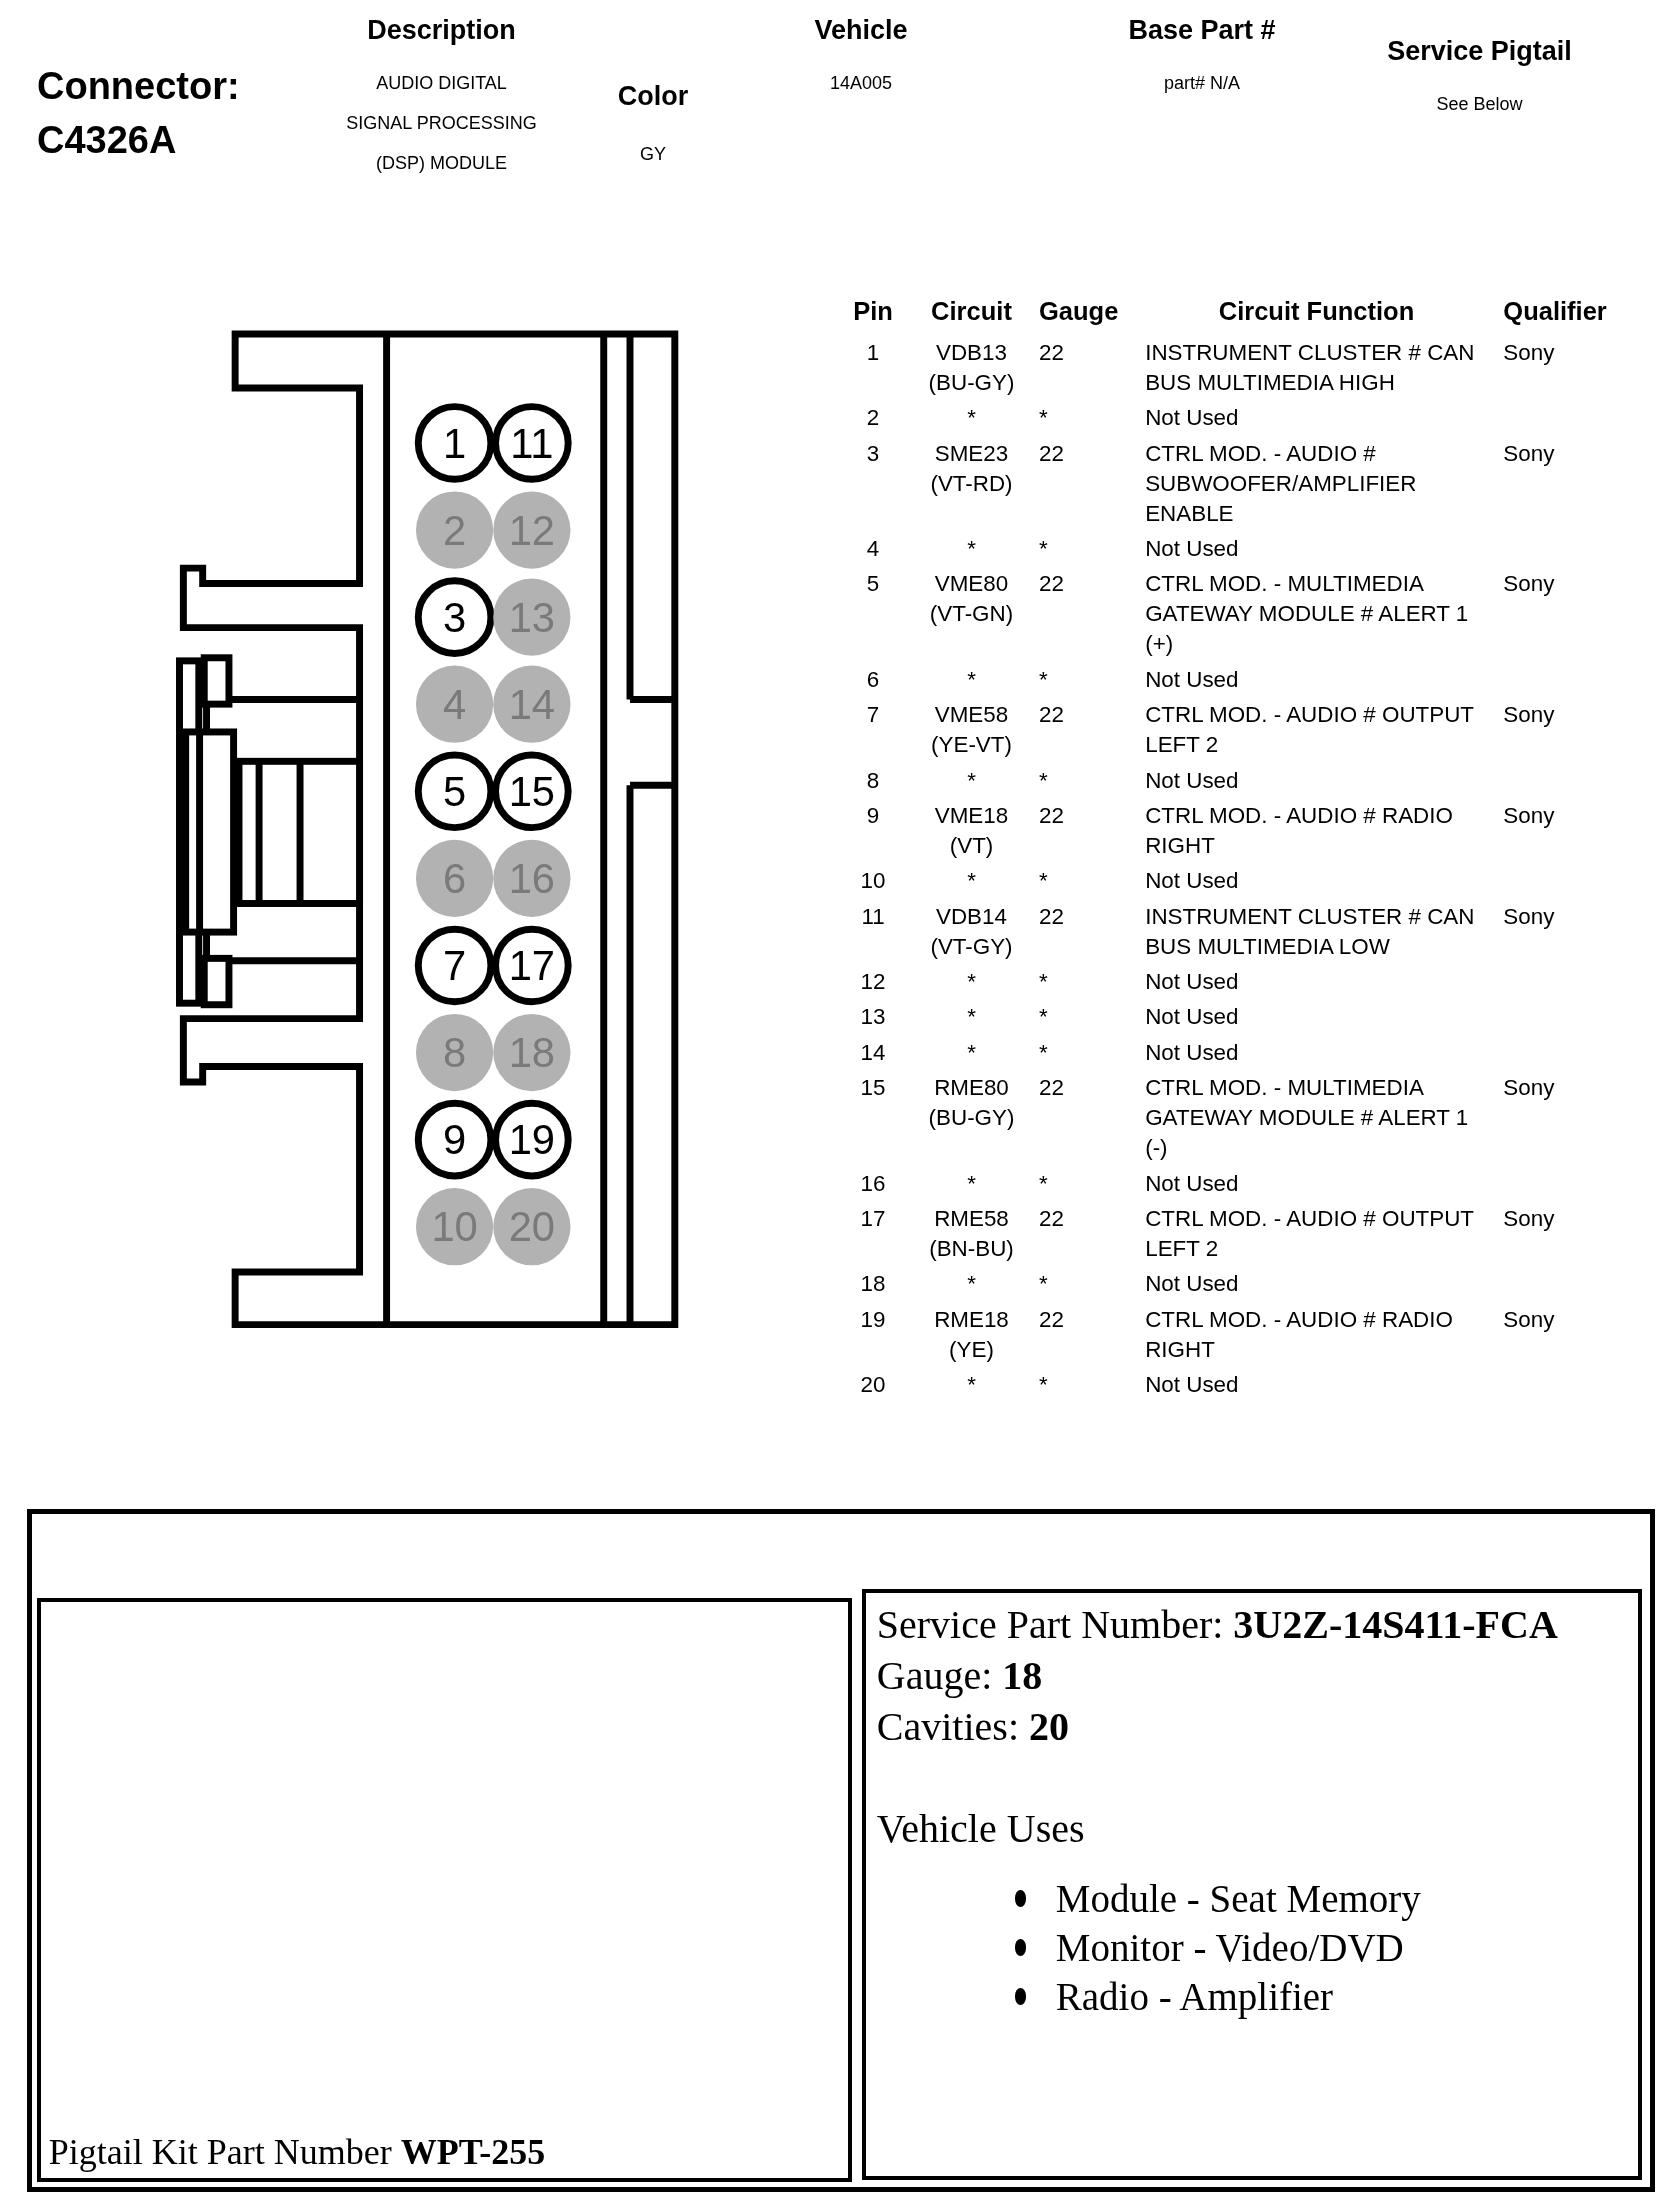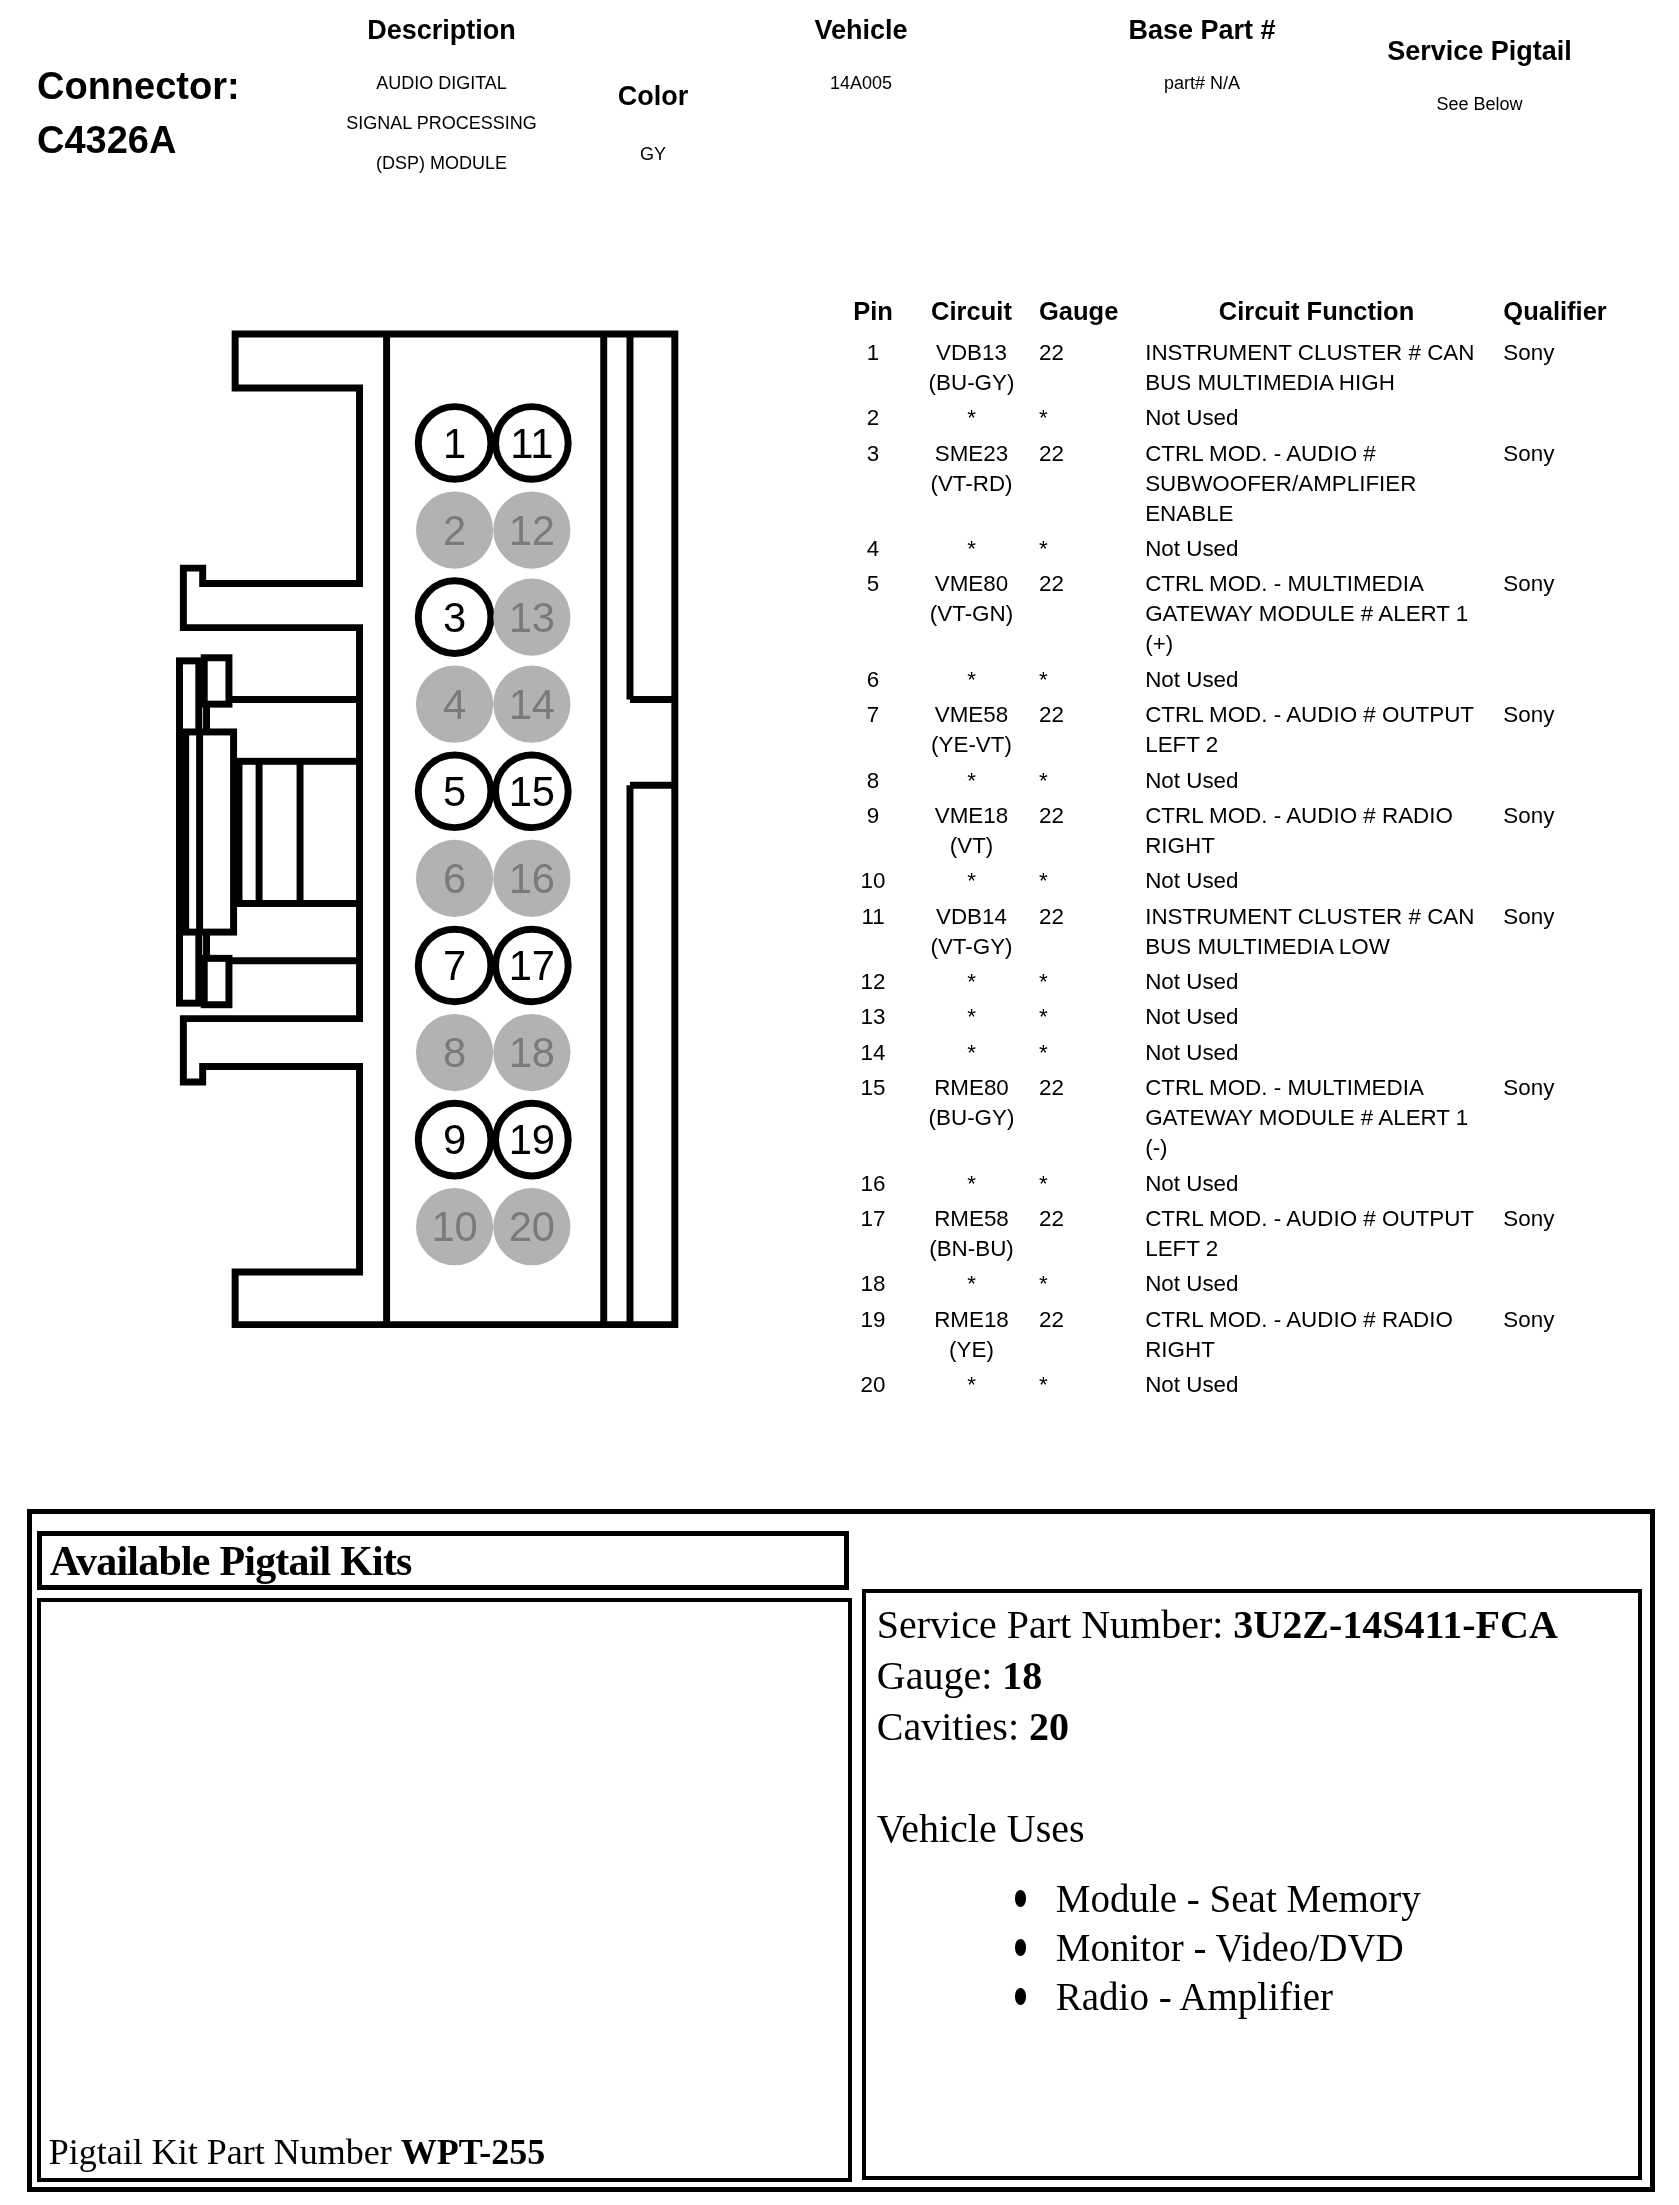--- a/index.html
+++ b/index.html
@@ -383,23 +383,20 @@
         </div>
         <div class="c-gauge">*</div>
         <div class="c-func">Not Used</div>
         <div class="c-qual"></div>
       </div>
 
   </section>
 
   <div class="outer-box"></div>
 
-  <div class="kits-title-box serif">
-    <div class="kits-title">Available Pigtail Kits</div>
-  </div>
 
   <div class="kits-body-box serif">
     <div class="kit-number-line">
       <span>Pigtail Kit Part Number </span><b>WPT-255</b>
     </div>
   </div>
 
   <div class="right-box serif">
     <div class="right-box-inner">
       <div class="rline">

